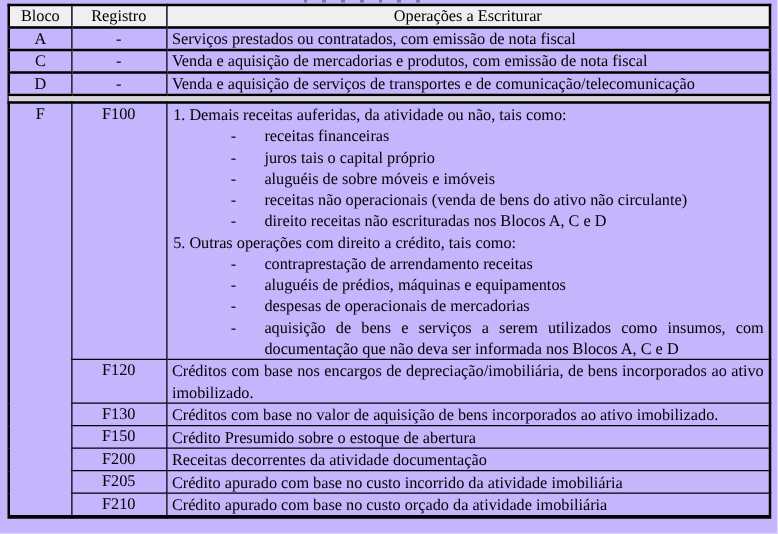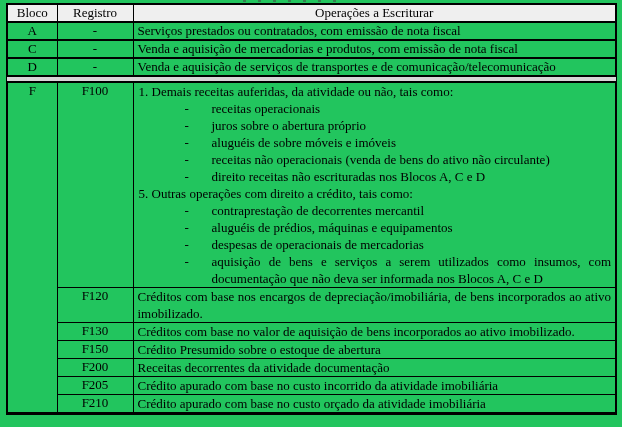--- a/index.html
+++ b/index.html
@@ -1,19 +1,19 @@
 <!DOCTYPE html>
 <html><head>
 <meta charset="utf-8">
 <style>
   html,body{margin:0;padding:0;background:#fff;}
   .page{
     position:relative;
     width:622px;height:427px;
-    background:#22c55e;
+    background:#c4b5fd;
     font-family:"Liberation Serif","DejaVu Serif",serif;
     font-size:13px;color:#000;
     overflow:hidden;
   }
   .top-fragment{
     position:absolute;top:0;left:243px;width:95px;height:2px;
     background:repeating-linear-gradient(90deg,#444 0 3px,transparent 3px 15px);
     opacity:.55;
   }
   .tbl{
@@ -101,42 +101,42 @@
         <col>
     </colgroup>
     <tbody>
       <tr>
         <td class="cell-center" rowspan="7">F</td>
         <td class="cell-center">F100</td>
         <td class="op-cell f100-cell">
           <div class="num-line">1. Demais receitas auferidas, da atividade ou não, tais como:</div>
           <div class="li">
             <span class="bullet">-</span>
-            <span>receitas operacionais</span>
+            <span>receitas financeiras</span>
           </div>
           <div class="li">
             <span class="bullet">-</span>
-            <span>juros sobre o abertura próprio</span>
+            <span>juros tais o capital próprio</span>
           </div>
           <div class="li">
             <span class="bullet">-</span>
             <span>aluguéis de sobre móveis e imóveis</span>
           </div>
           <div class="li">
             <span class="bullet">-</span>
             <span>receitas não operacionais (venda de bens do ativo não circulante)</span>
           </div>
           <div class="li">
             <span class="bullet">-</span>
             <span>direito receitas não escrituradas nos Blocos A, C e D</span>
           </div>
           <div class="num-line">5. Outras operações com direito a crédito, tais como:</div>
           <div class="li">
             <span class="bullet">-</span>
-            <span>contraprestação de decorrentes mercantil</span>
+            <span>contraprestação de arrendamento receitas</span>
           </div>
           <div class="li">
             <span class="bullet">-</span>
             <span>aluguéis de prédios, máquinas e equipamentos</span>
           </div>
           <div class="li">
             <span class="bullet">-</span>
             <span>despesas de operacionais de mercadorias</span>
           </div>
           <div class="li justify">

